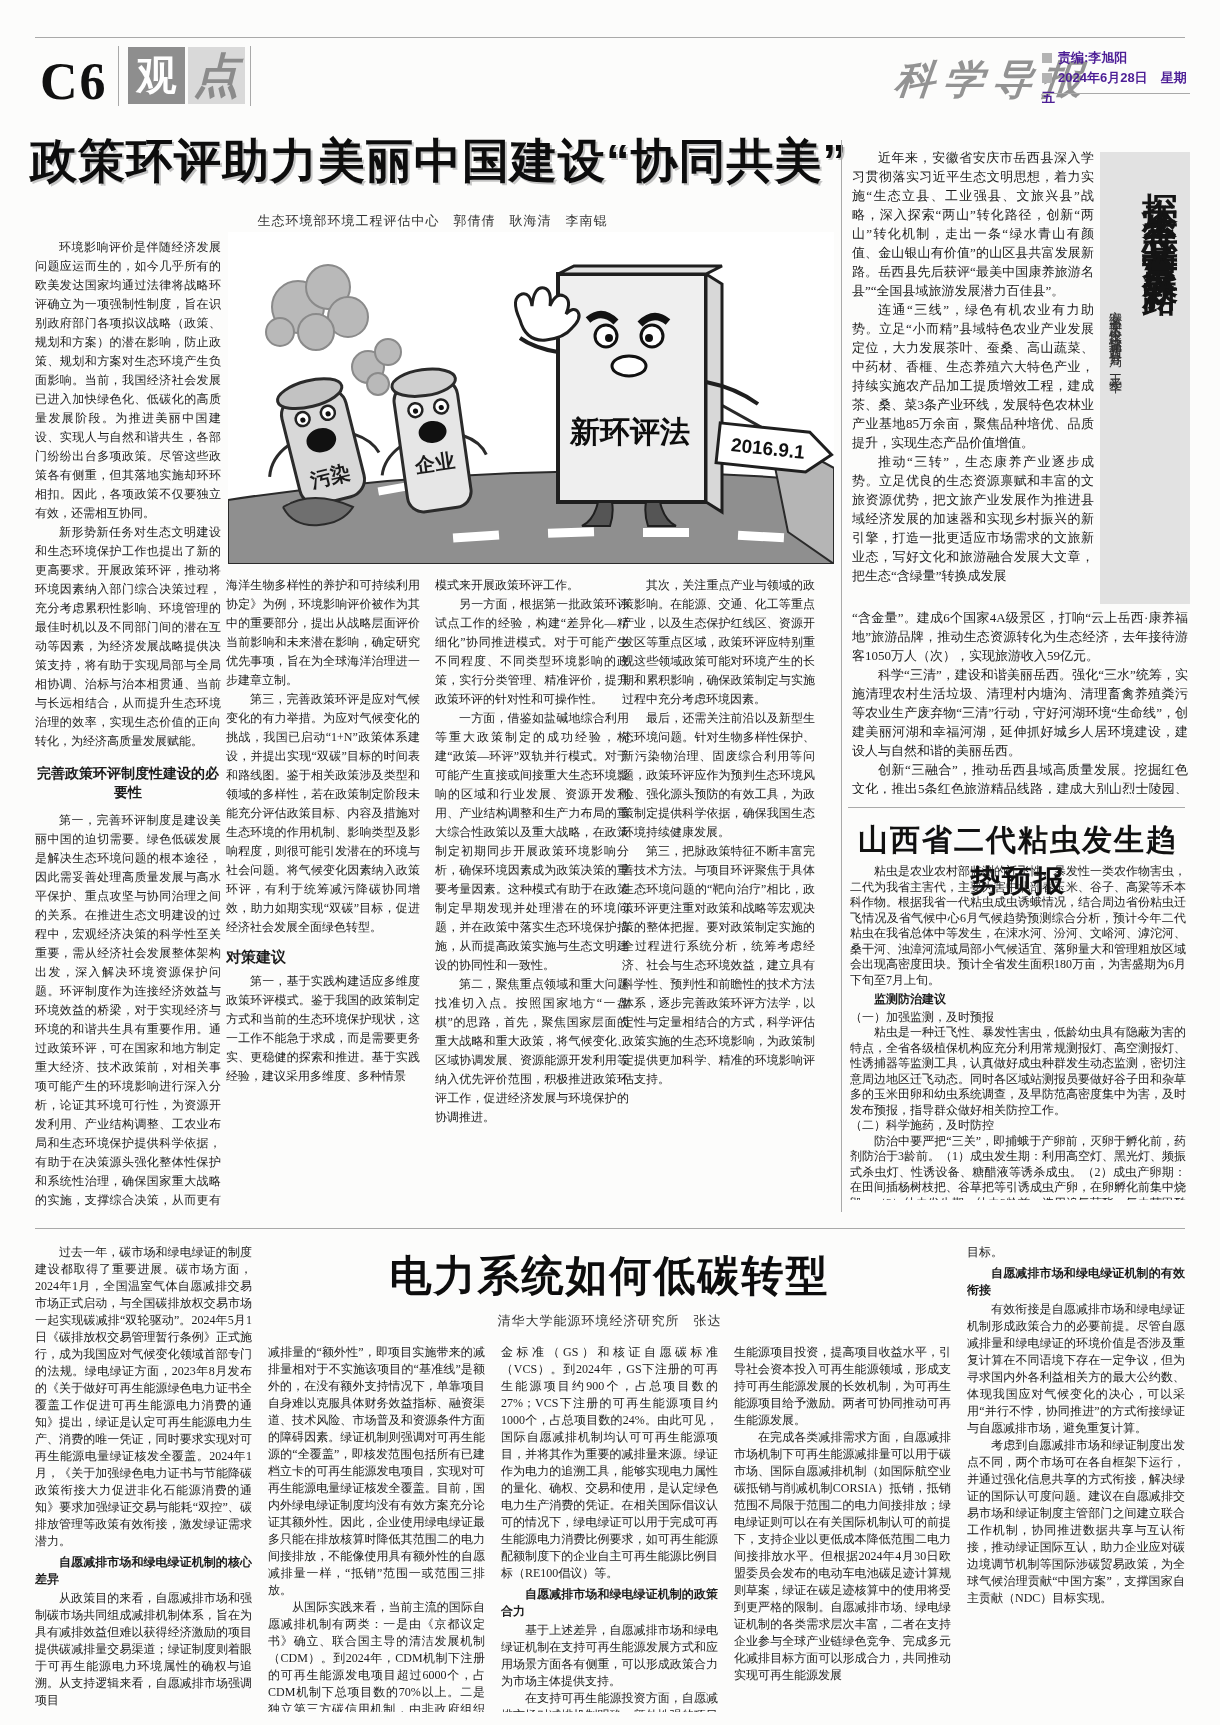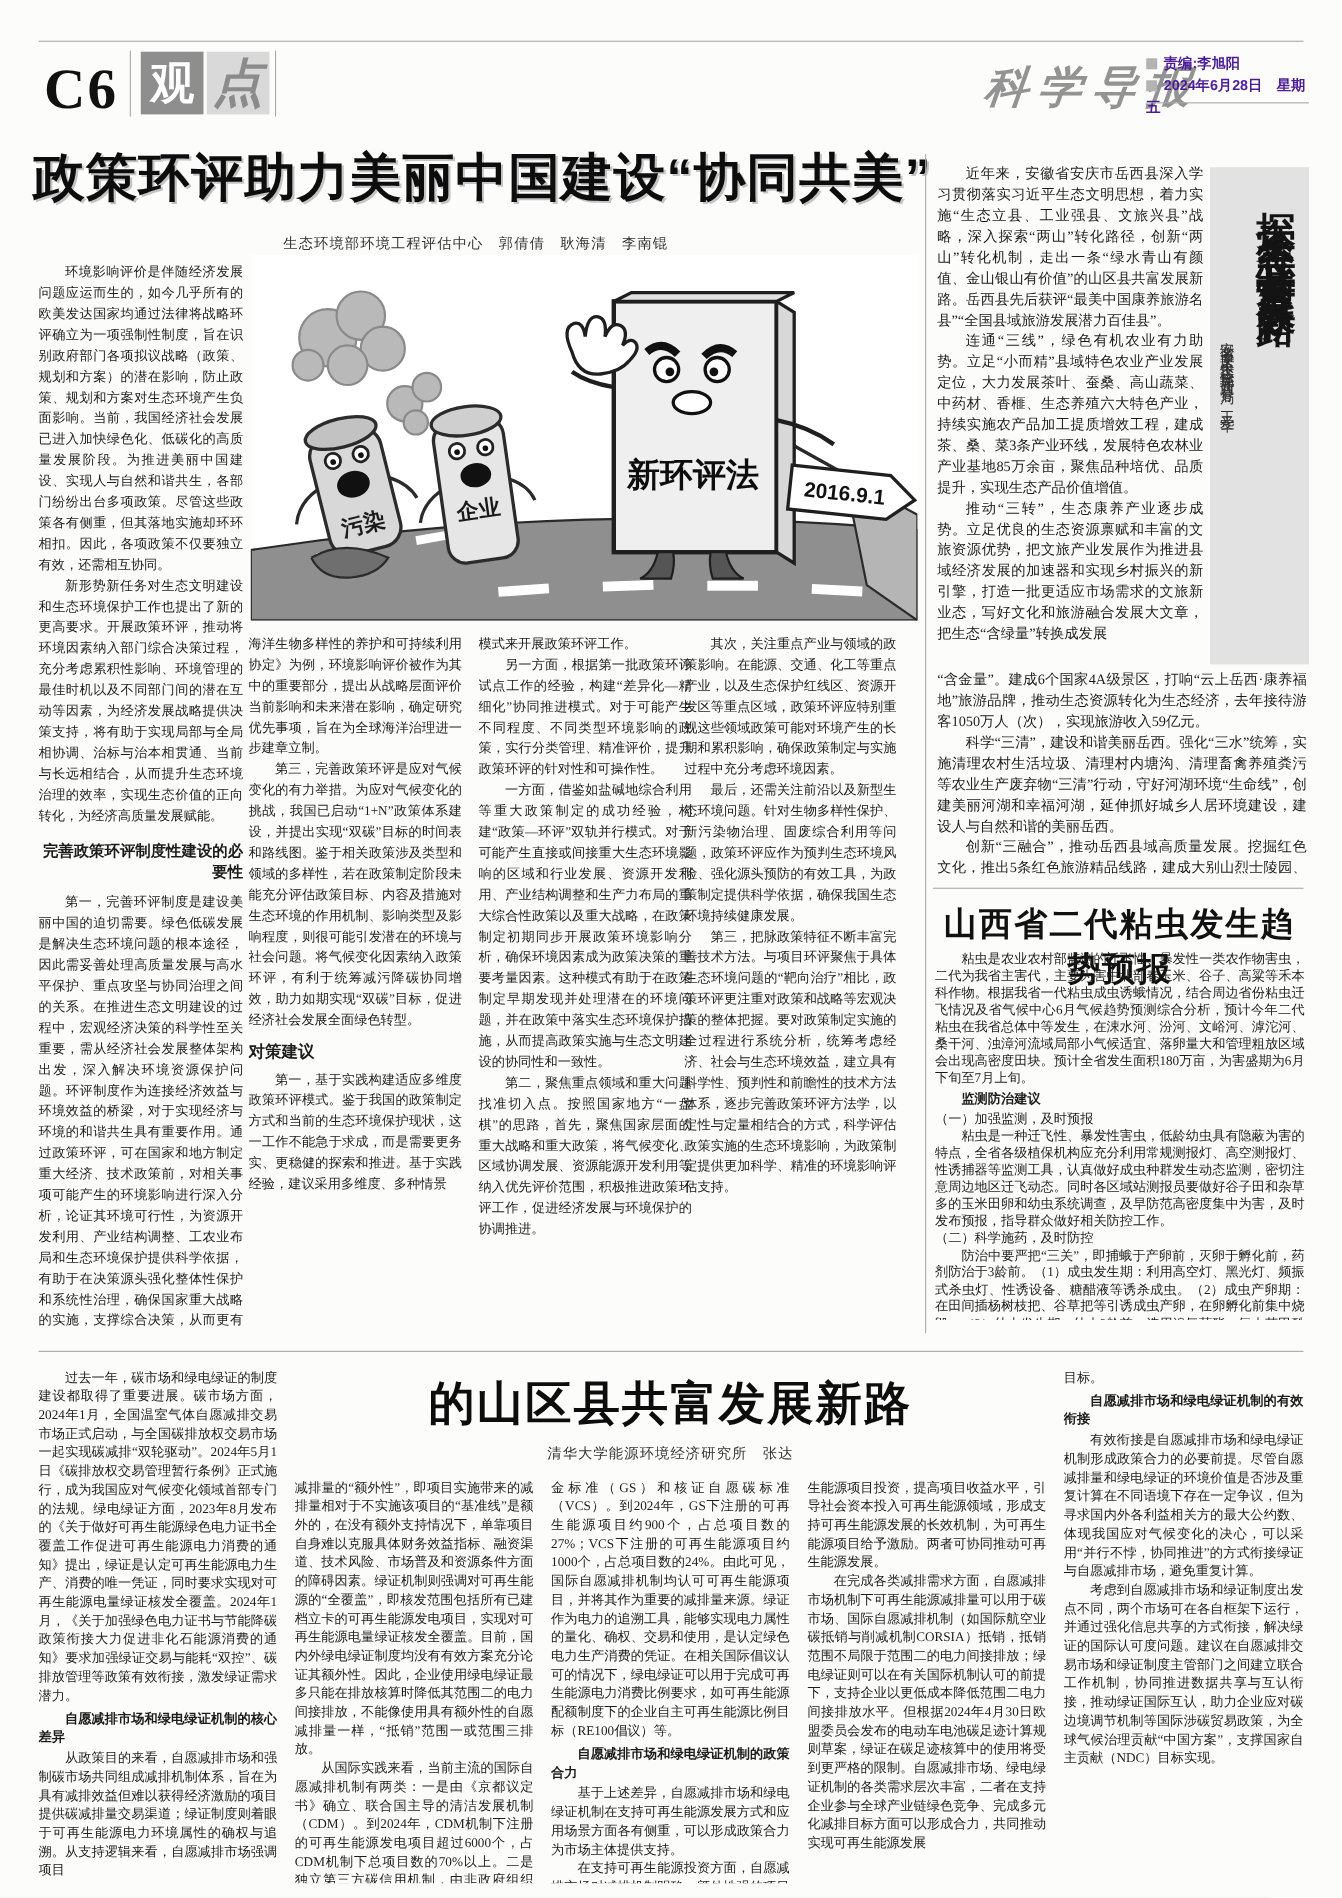--- a/index.html
+++ b/index.html
@@ -20,21 +20,21 @@
           text-align:center;text-shadow:2px 2px 0 rgba(0,0,0,.22);white-space:nowrap}
   .byline{font:13px "Liberation Sans",sans-serif;color:#333;text-align:center;letter-spacing:1px}
   .h-pest{font:bold 30px "Liberation Sans",sans-serif;color:#111;text-align:center;letter-spacing:2px}
   .h-power{font:900 42px "Liberation Sans",sans-serif;color:#0d0d0d;text-align:center;letter-spacing:2px}
   
   .col{position:absolute;overflow:hidden;text-align:justify}
   .col p{margin:0;text-indent:2em}
   .col p.cont{text-indent:0}
   .col p.sub{font-weight:bold;font-family:"Liberation Sans",sans-serif;text-indent:2em;margin:4px 0 2px}
   .col p.sub-c{font-weight:bold;font-family:"Liberation Sans",sans-serif;text-indent:0;text-align:left;margin:10px 0 6px;font-size:15px}
-  .col p.sub-f{font-weight:bold;font-family:Liberation Serif, serif;text-indent:0;margin:14px 0 8px;font-size:14px;text-align:right}
+  .col p.sub-f{font-weight:bold;font-family:Liberation Mono, monospace;text-indent:0;margin:14px 0 8px;font-size:14px;text-align:center}
   .t-main{font-size:12px;line-height:19px}
   .t-county{font-size:13px;line-height:19px}
   .t-pest{font-size:12px;line-height:15.5px}
   .t-power{font-size:12px;line-height:17px}
   
   .vblock{position:absolute;background:#e2e2e2}
   .vtitle{position:absolute;top:12px;right:6px;writing-mode:vertical-rl;
           font:bold 36px "Liberation Sans",sans-serif;letter-spacing:8px;color:#141414}
   
   .cartoon{position:absolute;background:#fff}
@@ -188,21 +188,21 @@
   <div class="col t-pest" style="left:850px;top:864px;width:336px;height:336px">
       <p>粘虫是农业农村部监测的迁飞性、暴发性一类农作物害虫，二代为我省主害代，主要为害中北部春玉米、谷子、高粱等禾本科作物。根据我省一代粘虫成虫诱蛾情况，结合周边省份粘虫迁飞情况及省气候中心6月气候趋势预测综合分析，预计今年二代粘虫在我省总体中等发生，在涑水河、汾河、文峪河、滹沱河、桑干河、浊漳河流域局部小气候适宜、落卵量大和管理粗放区域会出现高密度田块。预计全省发生面积180万亩，为害盛期为6月下旬至7月上旬。</p>
       <p class="sub">监测防治建议</p>
       <p class="cont">（一）加强监测，及时预报</p>
       <p>粘虫是一种迁飞性、暴发性害虫，低龄幼虫具有隐蔽为害的特点，全省各级植保机构应充分利用常规测报灯、高空测报灯、性诱捕器等监测工具，认真做好成虫种群发生动态监测，密切注意周边地区迁飞动态。同时各区域站测报员要做好谷子田和杂草多的玉米田卵和幼虫系统调查，及早防范高密度集中为害，及时发布预报，指导群众做好相关防控工作。</p>
       <p class="cont">（二）科学施药，及时防控</p>
       <p>防治中要严把“三关”，即捕蛾于产卵前，灭卵于孵化前，药剂防治于3龄前。（1）成虫发生期：利用高空灯、黑光灯、频振式杀虫灯、性诱设备、糖醋液等诱杀成虫。（2）成虫产卵期：在田间插杨树枝把、谷草把等引诱成虫产卵，在卵孵化前集中烧毁。（3）幼虫发生期：幼虫3龄前，选用溴氰菊酯、氯虫苯甲酰胺、高效氯氟氰菊酯、苏云金杆菌等药剂喷雾防治。</p>
     </div>
 
   <div class="hair" style="left:35px;top:1228px;width:1150px;height:1px"></div>
-  <div class="abs h-power" style="left:268px;top:1248px;width:683px">的山区县共富发展新路</div>
+  <div class="abs h-power" style="left:268px;top:1248px;width:683px">电力系统如何低碳转型</div>
   <div class="abs byline" style="left:268px;top:1312px;width:683px">清华大学能源环境经济研究所　张达</div>
 
   <div class="col t-power" style="left:35px;top:1244px;width:217px;height:468px">
       <p>过去一年，碳市场和绿电绿证的制度建设都取得了重要进展。碳市场方面，2024年1月，全国温室气体自愿减排交易市场正式启动，与全国碳排放权交易市场一起实现碳减排“双轮驱动”。2024年5月1日《碳排放权交易管理暂行条例》正式施行，成为我国应对气候变化领域首部专门的法规。绿电绿证方面，2023年8月发布的《关于做好可再生能源绿色电力证书全覆盖工作促进可再生能源电力消费的通知》提出，绿证是认定可再生能源电力生产、消费的唯一凭证，同时要求实现对可再生能源电量绿证核发全覆盖。2024年1月，《关于加强绿色电力证书与节能降碳政策衔接大力促进非化石能源消费的通知》要求加强绿证交易与能耗“双控”、碳排放管理等政策有效衔接，激发绿证需求潜力。</p>
       <p class="sub">自愿减排市场和绿电绿证机制的核心差异</p>
       <p>从政策目的来看，自愿减排市场和强制碳市场共同组成减排机制体系，旨在为具有减排效益但难以获得经济激励的项目提供碳减排量交易渠道；绿证制度则着眼于可再生能源电力环境属性的确权与追溯。从支持逻辑来看，自愿减排市场强调项目</p>
     </div>
   <div class="col t-power" style="left:268px;top:1244px;width:217px;height:468px;padding-top:100px;box-sizing:border-box">
       <p class="cont">减排量的“额外性”，即项目实施带来的减排量相对于不实施该项目的“基准线”是额外的，在没有额外支持情况下，单靠项目自身难以克服具体财务效益指标、融资渠道、技术风险、市场普及和资源条件方面的障碍因素。绿证机制则强调对可再生能源的“全覆盖”，即核发范围包括所有已建档立卡的可再生能源发电项目，实现对可再生能源电量绿证核发全覆盖。目前，国内外绿电绿证制度均没有有效方案充分论证其额外性。因此，企业使用绿电绿证最多只能在排放核算时降低其范围二的电力间接排放，不能像使用具有额外性的自愿减排量一样，“抵销”范围一或范围三排放。</p>
       <p>从国际实践来看，当前主流的国际自愿减排机制有两类：一是由《京都议定书》确立、联合国主导的清洁发展机制（CDM）。到2024年，CDM机制下注册的可再生能源发电项目超过6000个，占CDM机制下总项目数的70%以上。二是独立第三方碳信用机制，由非政府组织（私营机构或公益组织）建立和管理的碳信用机制。典型代表为黄</p>

